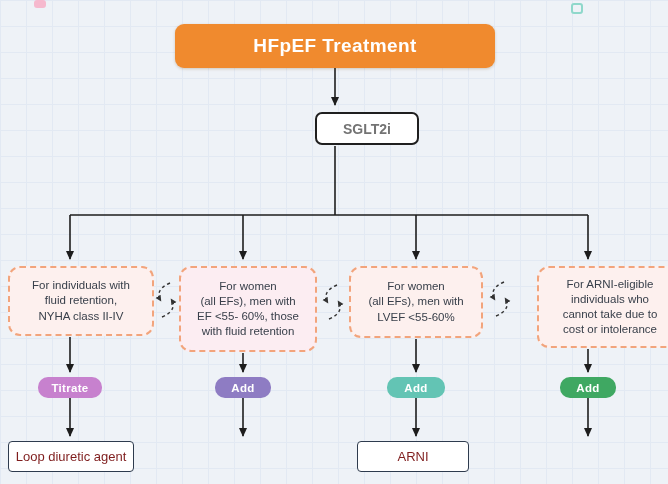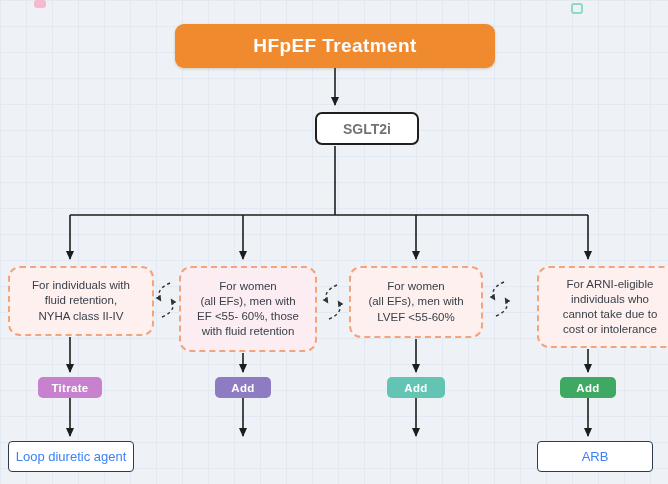--- a/index.html
+++ b/index.html
@@ -32,30 +32,30 @@
   .cond {
     border:2px dashed #f2a47c; background:#fdf0ee; border-radius:12px;
     font-size:11.5px; color:#39404b; line-height:1.32;
     white-space:pre-line; padding:12px;
   }
   #cond1 { left:8px;   top:266px; width:146px; height:70px; }
   #cond2 { left:179px; top:266px; width:138px; height:86px; background:#fcedf2; }
   #cond3 { left:349px; top:266px; width:134px; height:72px; }
   #cond4 { left:517px; top:266px; width:146px; height:82px;margin-left:20px; }
   .action {
-    border-radius:5px; color:#ffffff; font-size:11.5px; font-weight:bold;
+    border-radius:10px; color:#ffffff; font-size:11.5px; font-weight:bold;
     height:21px; letter-spacing:.3px;
   }
   #act1 { left:38px;  top:377px; width:64px; background:#c781ce; }
   #act2 { left:215px; top:377px; width:56px; background:#8e7cc3; }
   #act3 { left:387px; top:377px; width:58px; background:#63c4b4; }
   #act4 { left:560px; top:377px; width:56px; background:#3fa862; }
   .result {
     background:#ffffff; border:1.4px solid #2e3b4e; border-radius:4px;
-    color:#3b82f6; font-size:13px; height:31px;
+    color:#7f1d1d; font-size:13px; height:31px;
   }
   #res1 { left:8px;   top:441px; width:126px; }
   #res2 { left:182px; top:441px; width:126px; }
   #res3 { left:357px; top:441px; width:112px; }
   #res4 { left:537px; top:441px; width:116px; }
   .decor-pink {
     position:absolute; left:34px; top:0px; width:12px; height:8px;
     background:#f6b9ce; border-radius:3px; z-index:0;
   }
   .decor-teal {
@@ -133,15 +133,15 @@
 individuals who
 cannot take due to
 cost or intolerance</div>
 
   <div class="node action" id="act1">Titrate</div>
   <div class="node action" id="act2">Add</div>
   <div class="node action" id="act3">Add</div>
   <div class="node action" id="act4">Add</div>
 
   <div class="node result" id="res1">Loop diuretic agent</div>
-  <div class="node result" id="res4">ARB</div>
+  <div class="node result" id="res3">ARNI</div>
 
 </div>
 
 </body></html>

